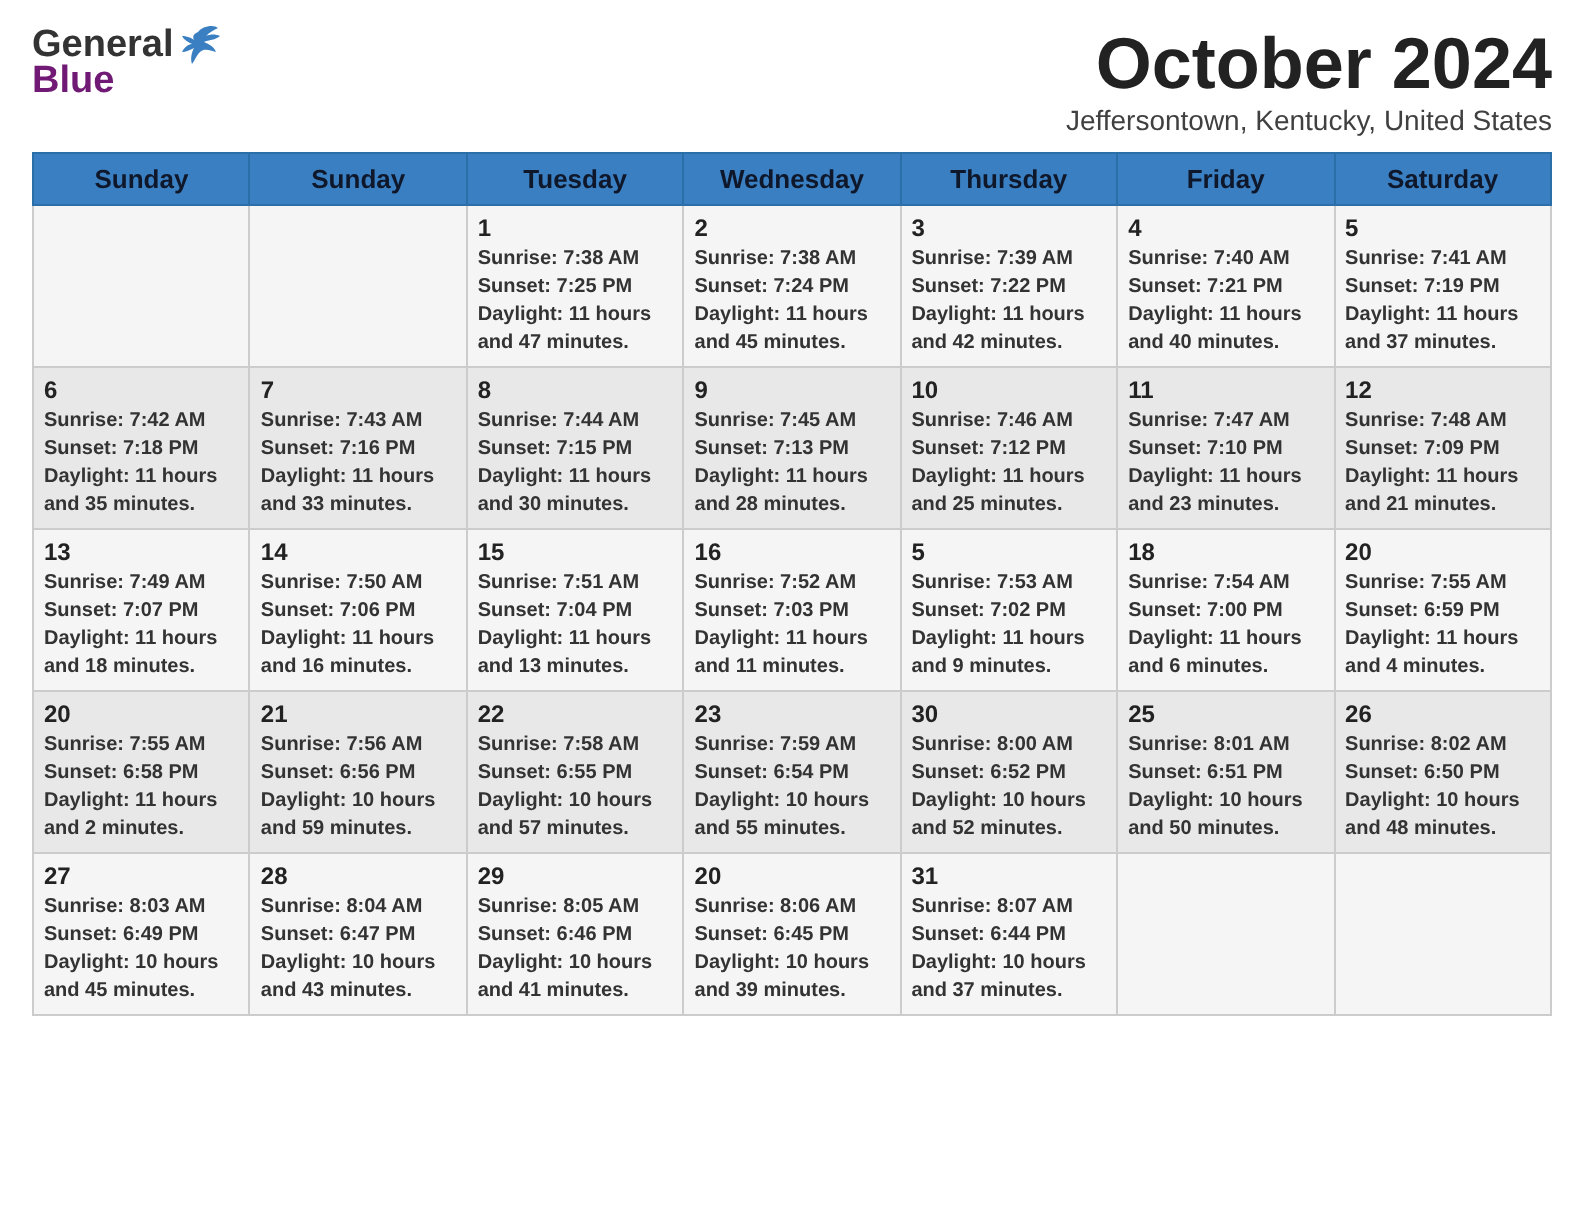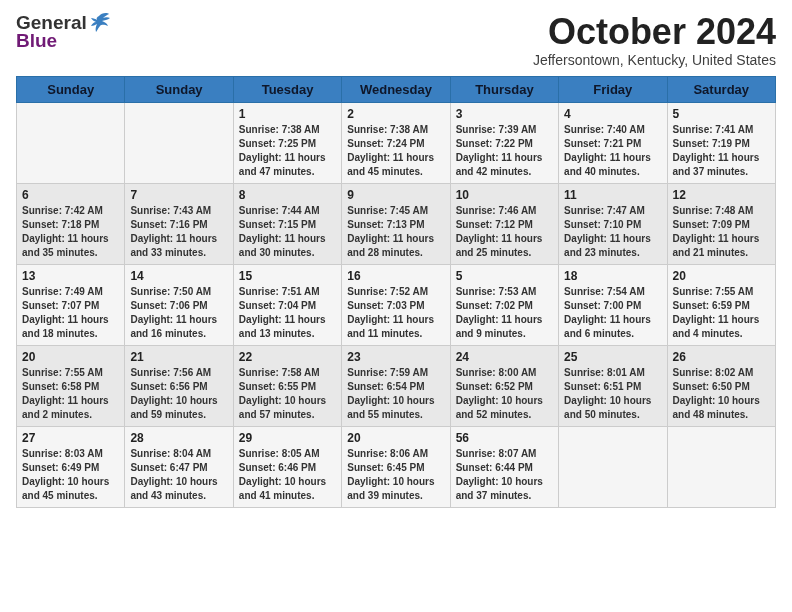--- a/index.html
+++ b/index.html
@@ -208,21 +208,21 @@
           </td>
           <td>
             <span class="day-number">22</span>
             <div class="day-info">Sunrise: 7:58 AM<br>Sunset: 6:55 PM<br>Daylight: 10 hours and 57 minutes.</div>
           </td>
           <td>
             <span class="day-number">23</span>
             <div class="day-info">Sunrise: 7:59 AM<br>Sunset: 6:54 PM<br>Daylight: 10 hours and 55 minutes.</div>
           </td>
           <td>
-            <span class="day-number">24</span>
+            <span class="day-number">30</span>
             <div class="day-info">Sunrise: 8:00 AM<br>Sunset: 6:52 PM<br>Daylight: 10 hours and 52 minutes.</div>
           </td>
           <td>
             <span class="day-number">25</span>
             <div class="day-info">Sunrise: 8:01 AM<br>Sunset: 6:51 PM<br>Daylight: 10 hours and 50 minutes.</div>
           </td>
           <td>
             <span class="day-number">26</span>
             <div class="day-info">Sunrise: 8:02 AM<br>Sunset: 6:50 PM<br>Daylight: 10 hours and 48 minutes.</div>
           </td>
@@ -238,21 +238,21 @@
           </td>
           <td>
             <span class="day-number">29</span>
             <div class="day-info">Sunrise: 8:05 AM<br>Sunset: 6:46 PM<br>Daylight: 10 hours and 41 minutes.</div>
           </td>
           <td>
             <span class="day-number">20</span>
             <div class="day-info">Sunrise: 8:06 AM<br>Sunset: 6:45 PM<br>Daylight: 10 hours and 39 minutes.</div>
           </td>
           <td>
-            <span class="day-number">56</span>
+            <span class="day-number">31</span>
             <div class="day-info">Sunrise: 8:07 AM<br>Sunset: 6:44 PM<br>Daylight: 10 hours and 37 minutes.</div>
           </td>
           <td></td>
           <td></td>
         </tr>
       </tbody>
   </table>
 </div>
 
 </body></html>

